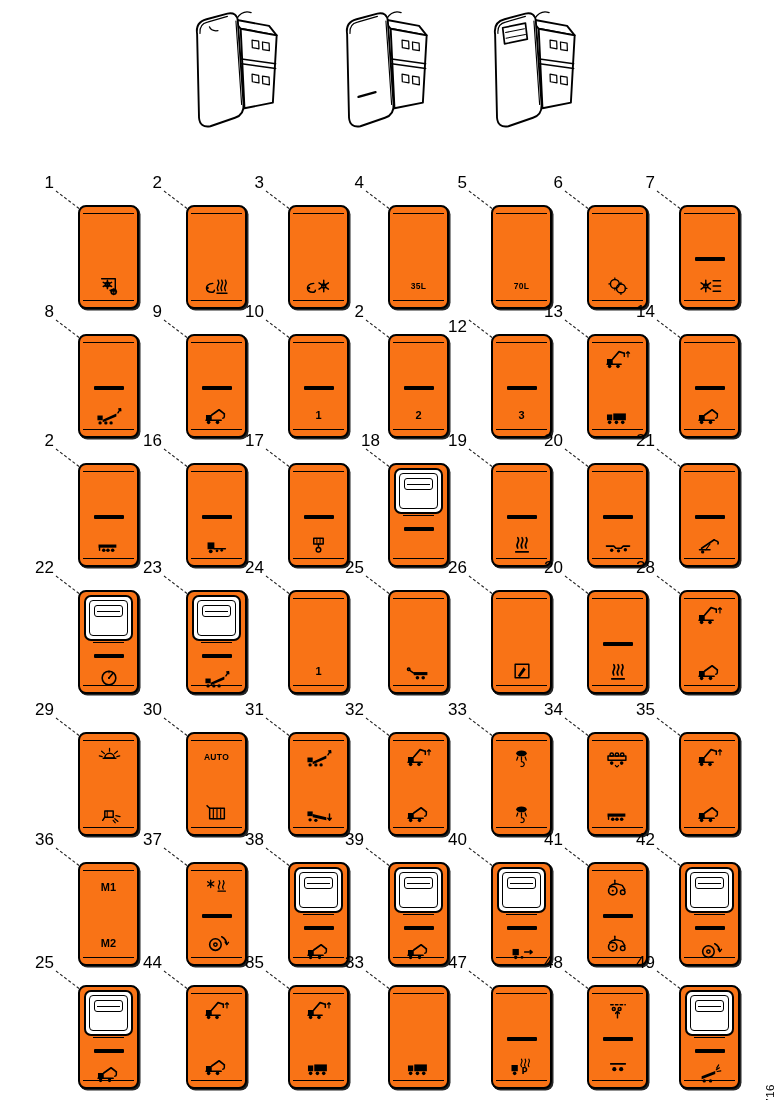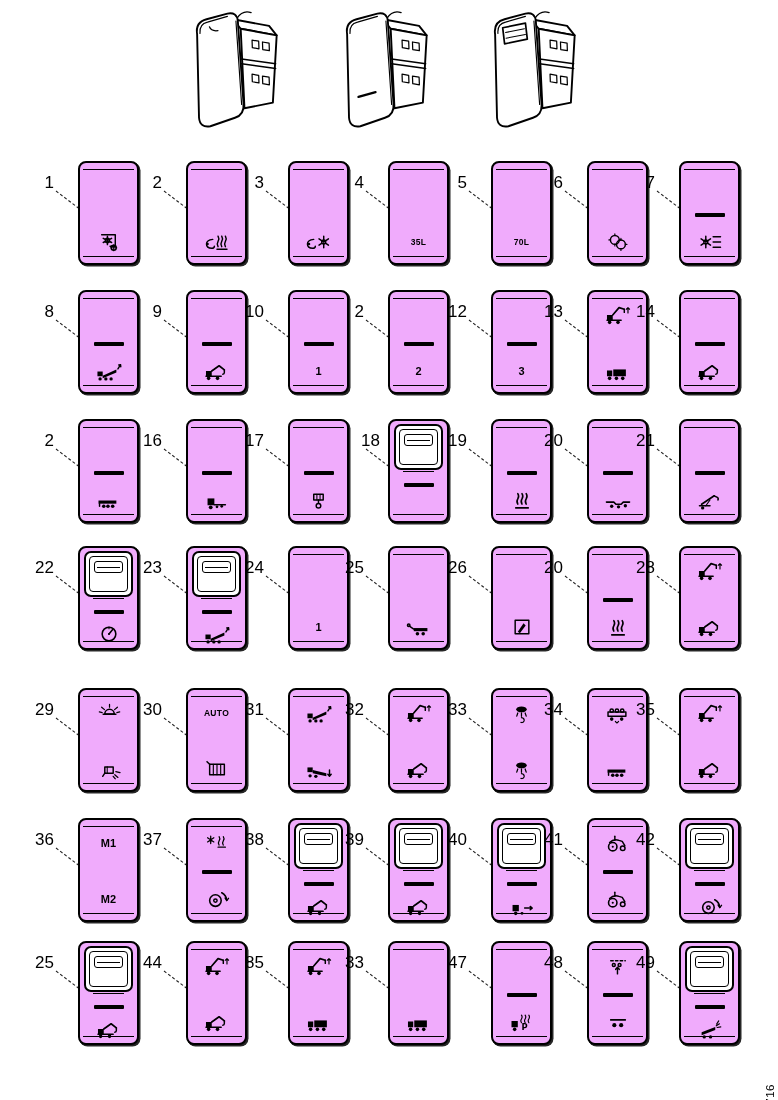--- a/index.html
+++ b/index.html
@@ -1,21 +1,21 @@
 <!DOCTYPE html>
 <html><head>
 <meta charset="utf-8">
 <style>
   html,body{margin:0;padding:0;background:#fff;}
   #page{position:relative;width:778px;height:1100px;background:#ffffff;overflow:hidden;
         font-family:"Liberation Sans",sans-serif;color:#000;}
   #leaders{position:absolute;left:0;top:0;pointer-events:none;}
   .illo{position:absolute;}
   .switch{position:absolute;width:57px;height:100px;border:2.2px solid #000;border-radius:8px;
-          background:#f0abfc;box-shadow:1.5px 1.5px 0 rgba(0,0,0,.85);}
+          background:#f97316;box-shadow:1.5px 1.5px 0 rgba(0,0,0,.85);margin-top:44px;}
   .switch.plain::before{content:"";position:absolute;top:6px;left:3px;right:3px;border-top:1.5px solid #000;}
   .switch::after{content:"";position:absolute;bottom:6px;left:3px;right:3px;border-top:1.5px solid #000;}
   .slotted{position:absolute;left:50%;transform:translate(-50%,-50%);display:flex;align-items:center;justify-content:center;}
   .sw-bar{width:30px;height:4px;background:#000;border-radius:1px;}
   .sw-text{font-weight:bold;font-size:11px;line-height:1;white-space:nowrap;}
   .sw-text.long{font-size:8.5px;letter-spacing:.3px;}
   .num{position:absolute;width:34px;text-align:right;font-size:17px;line-height:1;}
   .guard{position:absolute;top:3px;left:4px;right:4px;height:42px;border:2px solid #000;border-radius:7px;background:#fff;}
   .guard-inner{position:absolute;inset:3px;border:1.5px solid #000;border-radius:4px;}
   .guard-slot{position:absolute;top:4px;left:4px;right:4px;height:10px;border:1.5px solid #000;border-radius:3px;}
@@ -243,21 +243,21 @@
       </div>
       <div class="num" style="left: 330px; top: 303px;">2</div>
       <div class="switch plain" style="left: 491px; top: 290px;">
         <div class="slotted" style="top: 52%;">
           <div class="sw-bar"></div>
         </div>
         <div class="slotted" style="top: 79%;">
           <span class="sw-text">3</span>
         </div>
       </div>
-      <div class="num" style="left: 433px; top: 303px;">12</div>
+      <div class="num" style="left: 433px; top: 318px;">12</div>
       <div class="switch plain" style="left: 587px; top: 290px;">
         <div class="slotted" style="top: 23%;">
           <svg width="28" height="21" viewBox="0 0 26 20" fill="none" stroke="#000" stroke-width="1.4" stroke-linecap="round" stroke-linejoin="round">
             <rect x="2.5" y="10" width="5.5" height="5" fill="#000" stroke="none"></rect>
             <path d="M2.5,15 H16"></path>
             <circle cx="5" cy="17" r="1.7" fill="#000" stroke="none"></circle>
             <circle cx="13" cy="17" r="1.7" fill="#000" stroke="none"></circle>
             <path d="M8,10 L14,3 L19,4.5" stroke-width="1.6"></path>
             <path d="M19,4.5 v3"></path>
             <path d="M22.5,8 V3 M21,4.5 L22.5,3 L24,4.5" stroke-width="1.1"></path>

